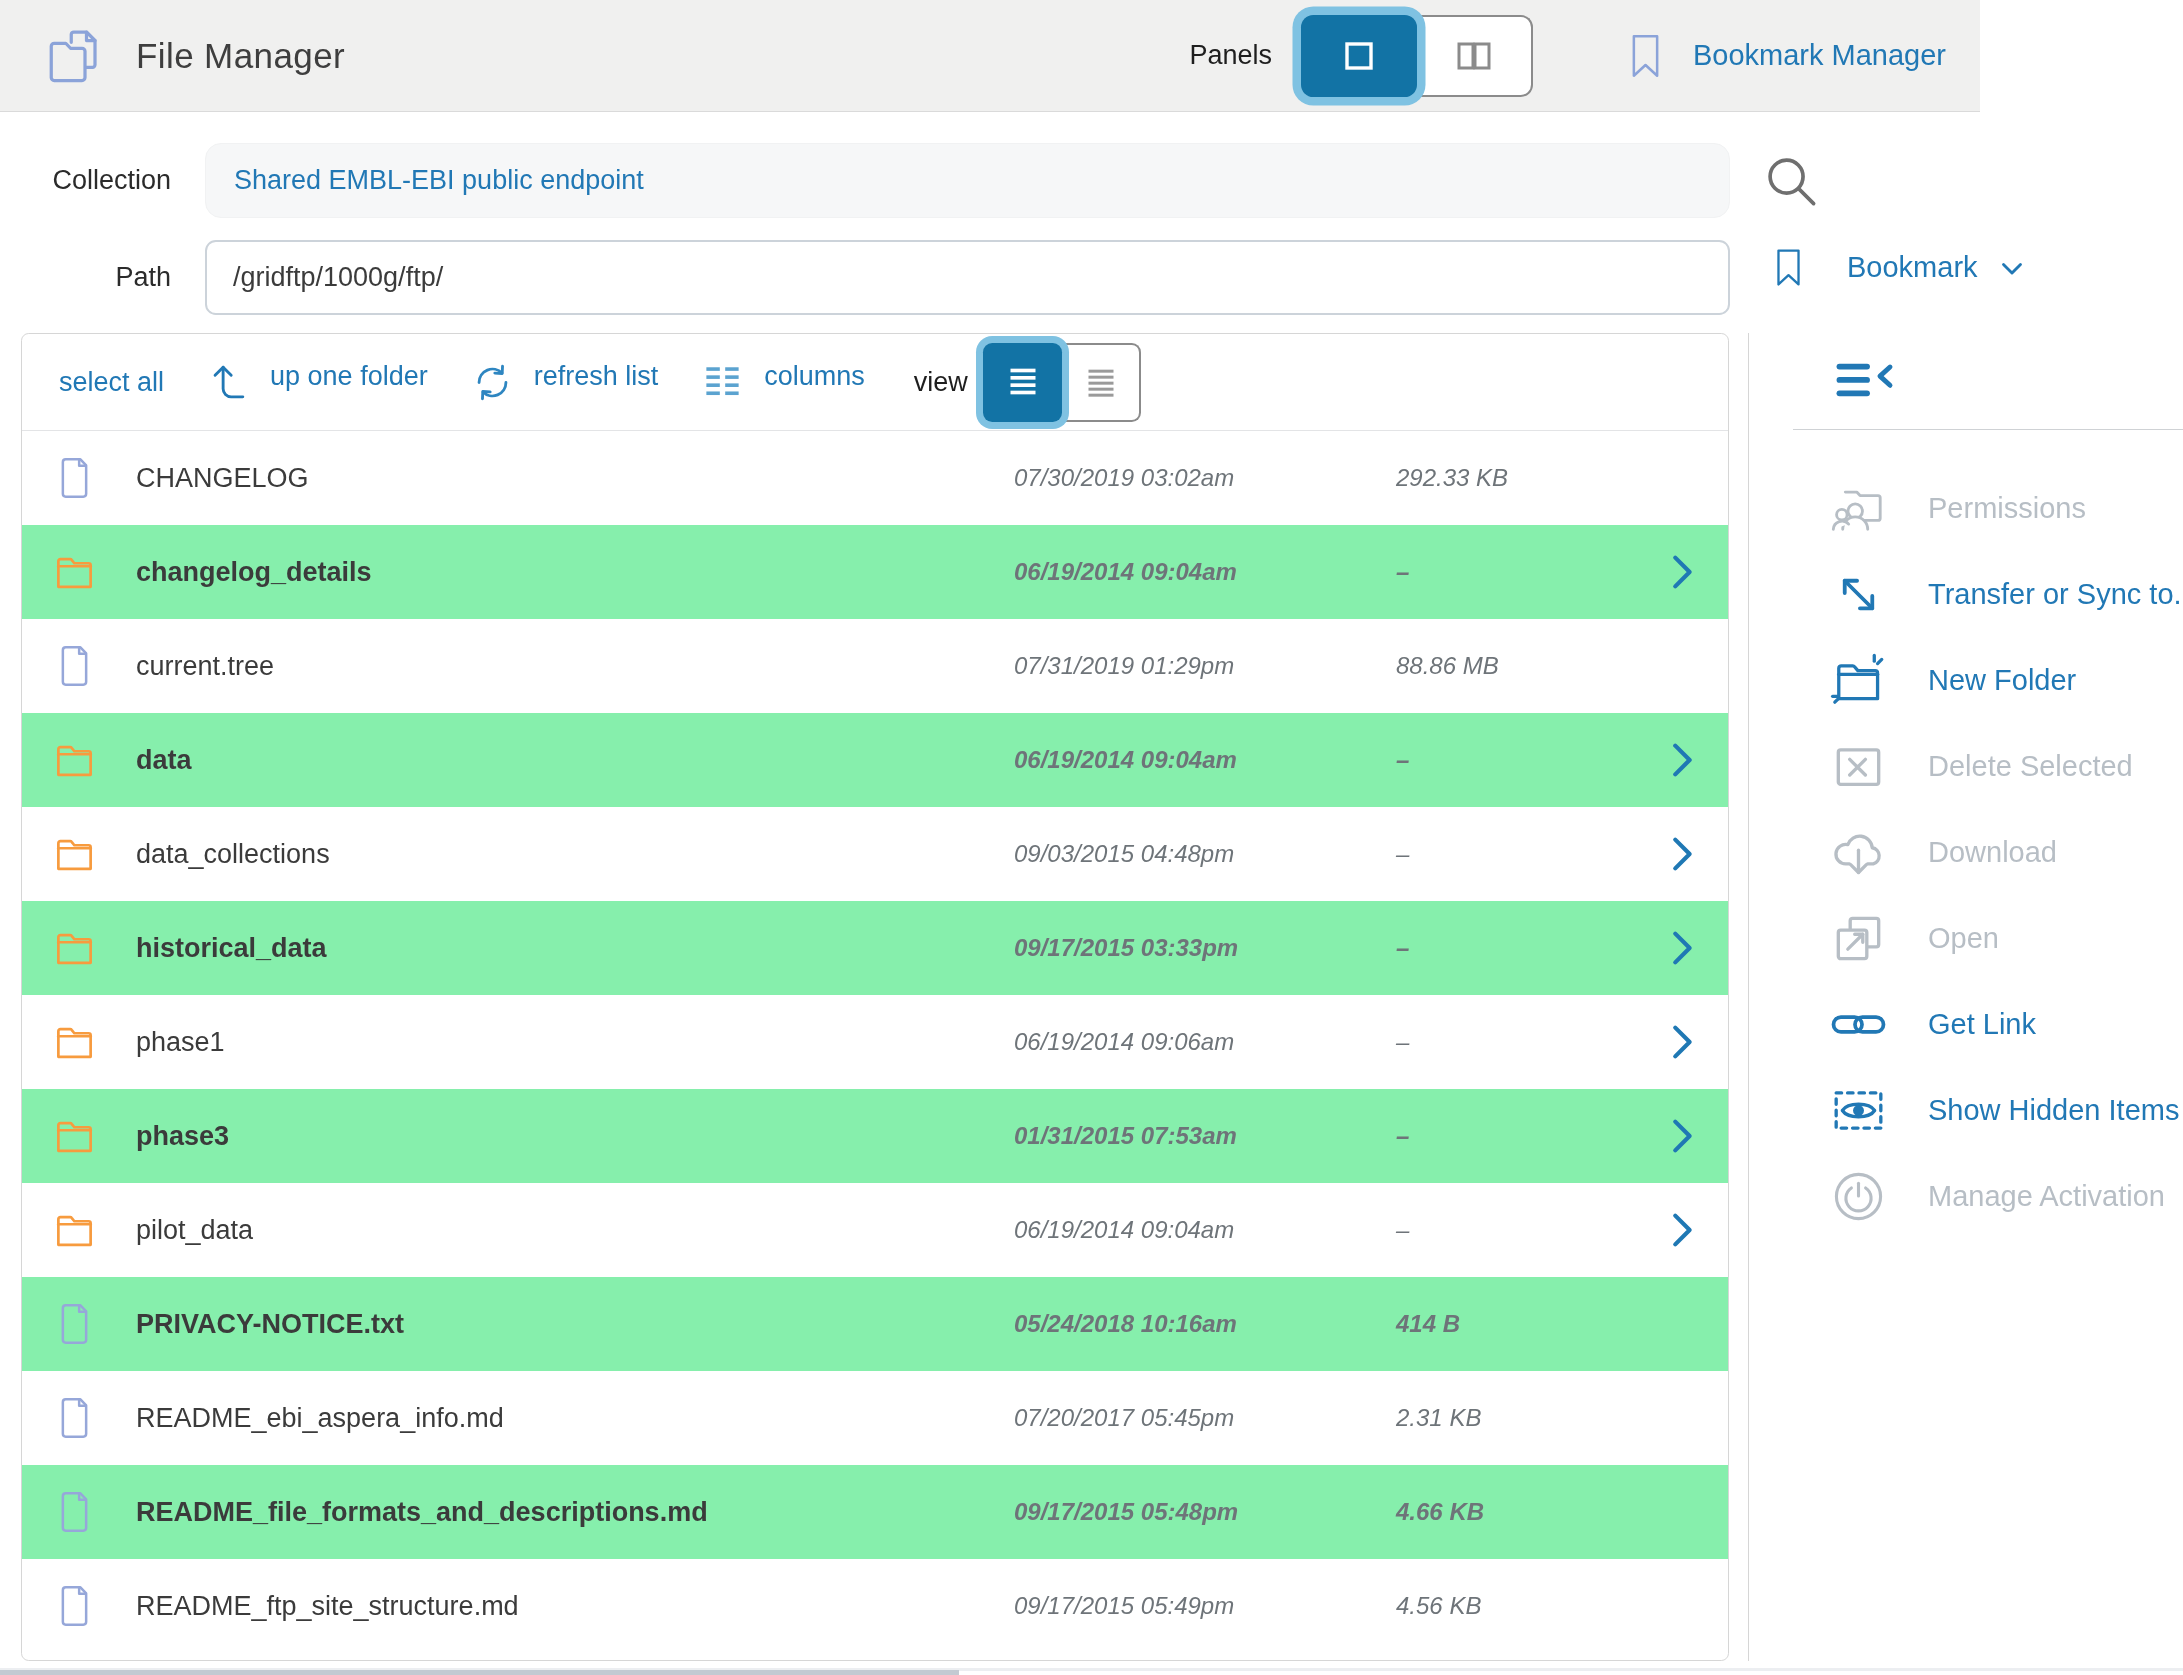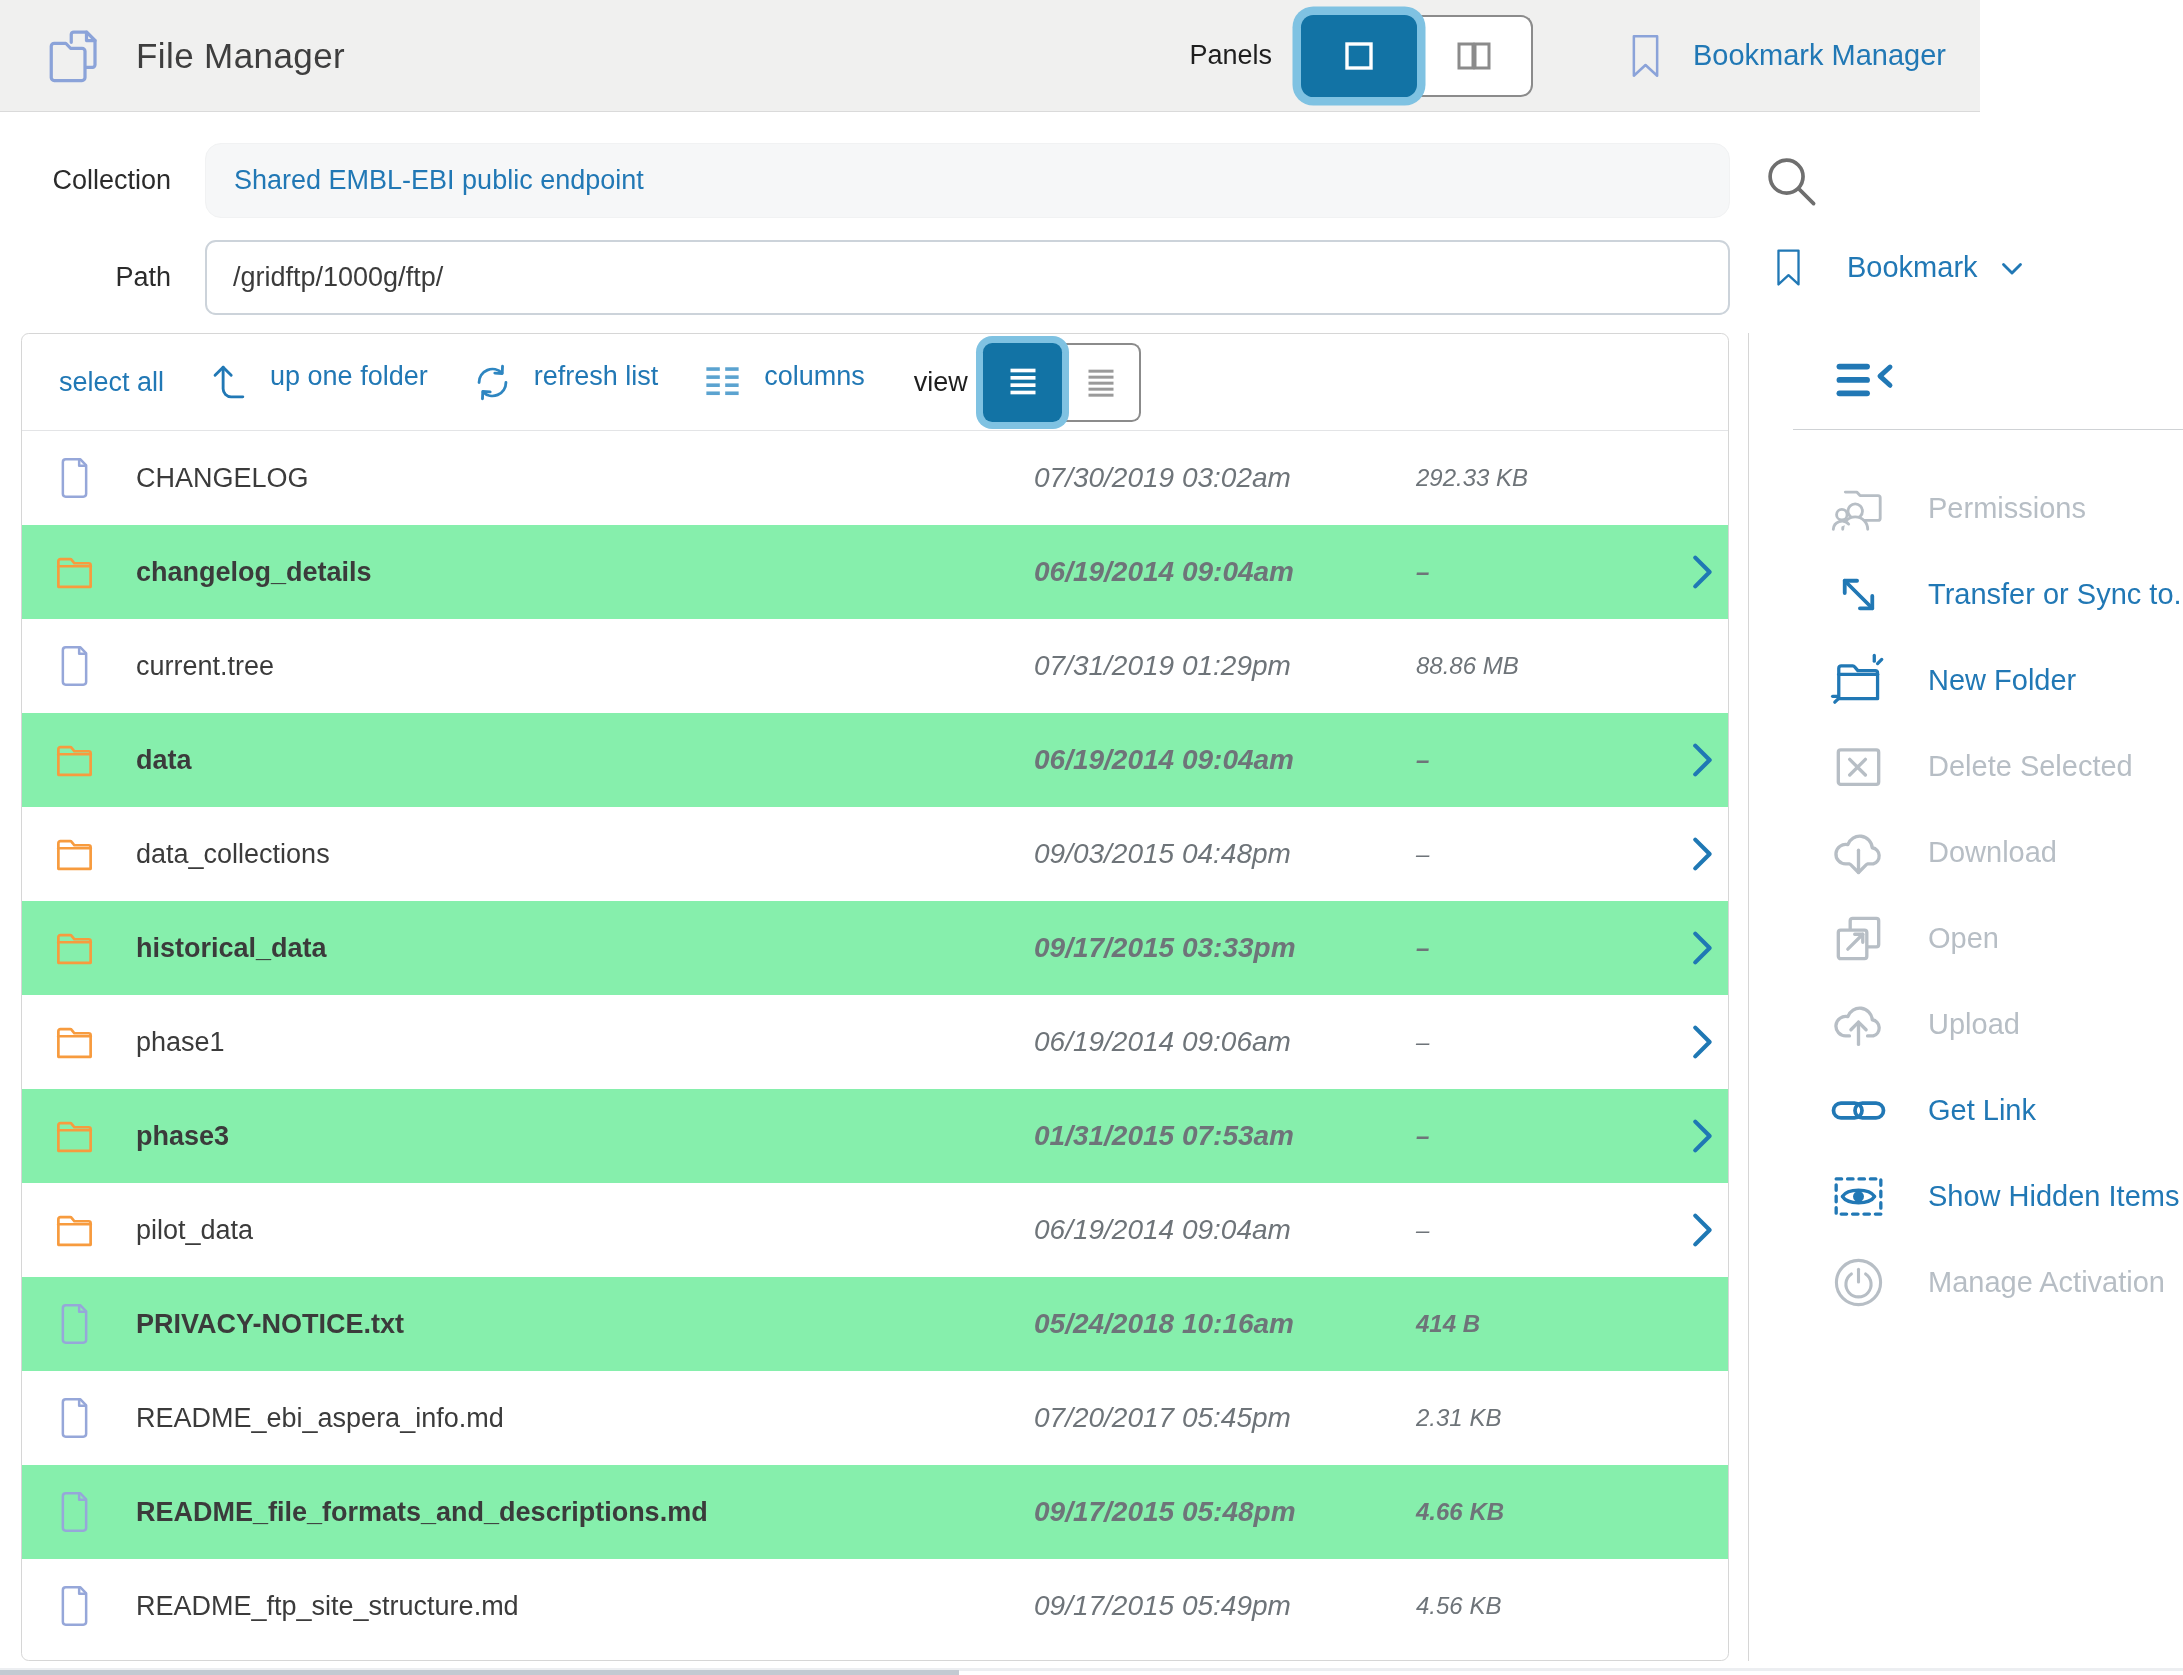--- a/index.html
+++ b/index.html
@@ -60,21 +60,21 @@
 
   .file-rows { }
   .file-row { height:94px; display:flex; align-items:center; padding-left:31px; cursor:pointer; }
   .file-row.alt { background:#86efac;font-weight:bold; }
   .row-icon { width:43px; height:48px; flex:none; }
   .row-icon svg { width:43px; height:48px; display:block; }
   .row-icon.file { color:#96a7d9; }
   .row-icon.folder { color:#f79b3e; }
   .row-name { margin-left:40px; width:878px; flex:none; font-size:27px; color:#3b3b3b;
               white-space:nowrap; overflow:hidden; }
-  .row-date { width:382px; flex:none; font-size:28px; font-style:italic; color:#6e7479;margin-left:20px; }
+  .row-date { width:382px; flex:none; font-size:24px; font-style:italic; color:#6e7479; }
   .row-size { width:262px; flex:none; font-size:24px; font-style:italic; color:#6e7479; }
   .row-chevron { width:46px; height:46px; flex:none; color:#1f78b4; }
   .row-chevron svg { width:46px; height:46px; }
 
   
   .sidebar { position:absolute; left:1748px; top:333px; width:435px; height:1328px;
              background:#ffffff; border-left:1.5px solid #d6d6d6;padding-left:44px; }
   .sidebar-top { height:97px; border-bottom:1.5px solid #cfd2d5; display:flex; align-items:center;
                  padding-left:37px; }
   .collapse-btn { width:71px; height:49px; cursor:pointer; color:#2178b5; }
@@ -452,30 +452,20 @@
         <span class="mi-icon">
           <svg viewBox="0 0 24 24" fill="none" stroke="currentColor" stroke-linecap="round" stroke-linejoin="round" stroke-width="1.4">
             <rect x="8.5" y="3.5" width="12" height="12" rx="1"></rect>
             <rect x="3.5" y="8.5" width="12" height="12" rx="1" fill="#ffffff"></rect>
             <path d="M7.5 16.5l6.3-6.3"></path>
             <polyline points="10.4,10.2 13.8,10.2 13.8,13.6"></polyline>
           </svg>
         </span>
         <span class="mi-label">Open</span>
       </div>
-      <div class="menu-item disabled">
-        <span class="mi-icon">
-          <svg viewBox="0 0 24 24" fill="none" stroke="currentColor" stroke-linecap="round" stroke-linejoin="round" stroke-width="1.4">
-            <path d="M8.2 16.8H6.6a4.1 4.1 0 1 1 .9-8.1 5.3 5.3 0 0 1 10.3 1.3 3.5 3.5 0 0 1 .4 6.8h-2.4"></path>
-            <path d="M12 20.4V11"></path>
-            <polyline points="8.8,14.2 12,11 15.2,14.2"></polyline>
-          </svg>
-        </span>
-        <span class="mi-label">Upload</span>
-      </div>
       <div class="menu-item enabled">
         <span class="mi-icon">
           <svg viewBox="0 0 26 24" fill="none" stroke="currentColor" stroke-linecap="round" stroke-linejoin="round" stroke-width="1.7">
             <rect x="1.6" y="8.6" width="13" height="6.8" rx="3.4"></rect>
             <rect x="11.4" y="8.6" width="13" height="6.8" rx="3.4"></rect>
           </svg>
         </span>
         <span class="mi-label">Get Link</span>
       </div>
       <div class="menu-item enabled">

